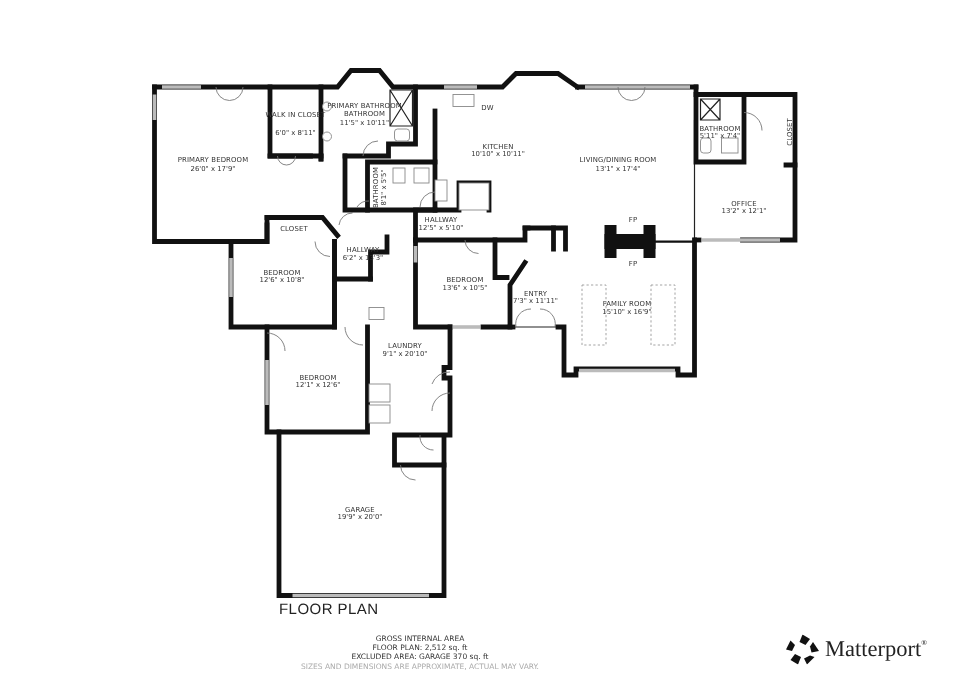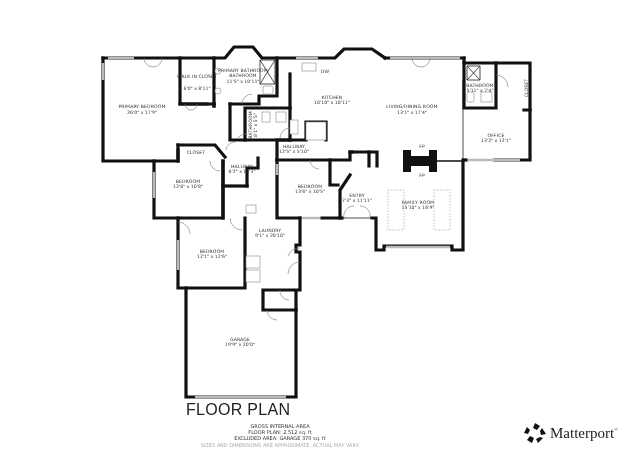--- a/index.html
+++ b/index.html
@@ -6,21 +6,21 @@
   body { width:640px; height:453px; position:relative; overflow:hidden; font-family:"DejaVu Sans", sans-serif; }
   #plan { position:absolute; left:0; top:0; width:640px; height:453px; }
   .wall { stroke:#111; stroke-width:3.2; fill:none; stroke-linecap:square; stroke-linejoin:miter; }
   .thin { stroke:#222; stroke-width:0.8; fill:none; }
   .win { stroke:#bbb; stroke-width:2.4; fill:none; }
   .door { stroke:#777; stroke-width:0.6; fill:none; }
   .fixture { stroke:#888; stroke-width:0.6; fill:#fff; }
   .dash { stroke:#999; stroke-width:0.6; fill:none; stroke-dasharray:1.5 1.5; }
   .rlabel { font-family:"DejaVu Sans", sans-serif; font-size:4.6px; fill:#333; text-anchor:middle; letter-spacing:0.1px; }
   .rdim { font-family:"DejaVu Sans", sans-serif; font-size:4.6px; fill:#333; text-anchor:middle; }
-  .floor-title { position:absolute; left:186px; top:401px; font-family:"Liberation Sans", sans-serif; font-size:16px; color:#222; letter-spacing:0.3px; }
+  .floor-title { position:absolute; left:186px; top:401px; font-family:"Liberation Sans", sans-serif; font-size:10px; color:#222; letter-spacing:0.3px; }
   .area-block { position:absolute; left:180px; top:423px; width:200px; text-align:center; font-family:"DejaVu Sans", sans-serif; font-size:5px; color:#333; line-height:6.2px; }
   .disclaimer { color:#aaa; }
   .logo { position:absolute; left:524px; top:423px; display:flex; align-items:center; }
   .logo-text { font-family:"Liberation Serif", serif; font-size:15px; color:#222; margin-left:4px; }
   .logo-text sup { font-size:5px; vertical-align:top; position:relative; top:2px; }
 </style>
 </head>
 <body>
 
 <svg id="plan" viewBox="0 0 640 453" xmlns="http://www.w3.org/2000/svg">

